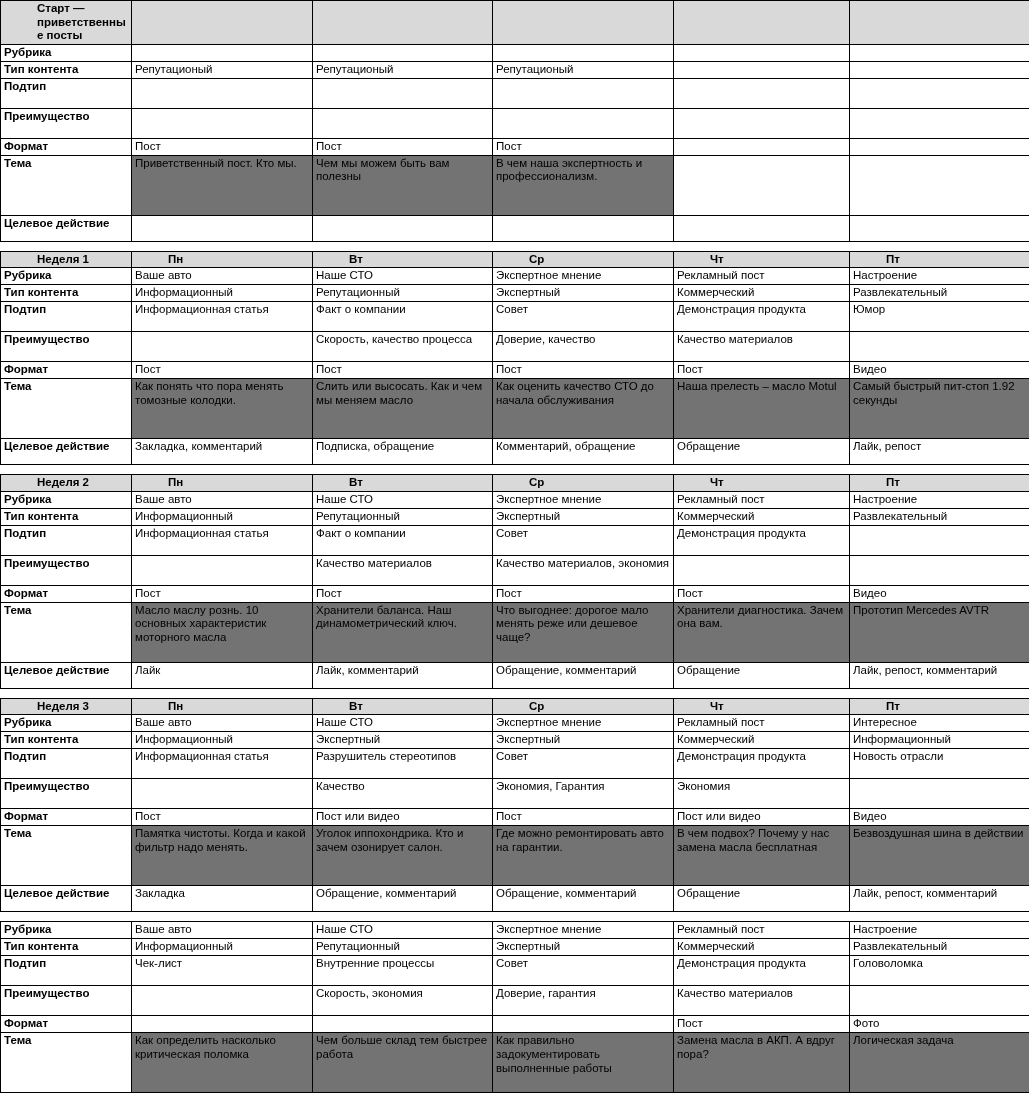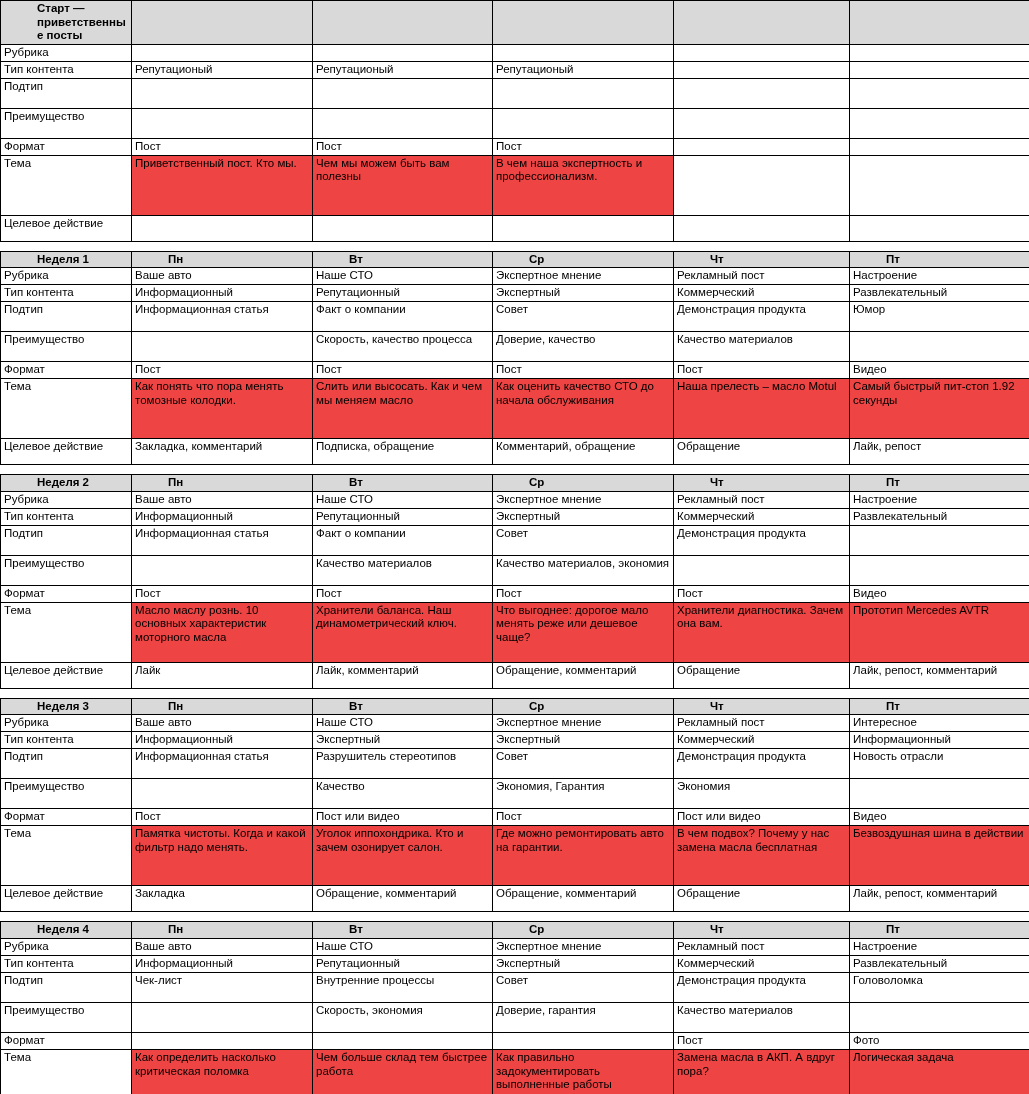--- a/index.html
+++ b/index.html
@@ -28,22 +28,22 @@
     word-wrap: break-word;
   }
   col.c0 { width: 131px; }
   col.c1 { width: 181px; }
   col.c2 { width: 180px; }
   col.c3 { width: 181px; }
   col.c4 { width: 176px; }
   col.c5 { width: 180px; }
 
   tr.head td { font-weight: bold; background: #d9d9d9; padding-left: 36px; }
-  td.label { font-weight: normal; }
-  td.cyan { background: #ef4444; }
+  td.label { font-weight: bold; }
+  td.cyan { background: #737373; }
   td.plain { background: #ffffff; }
   tr.spacer td {
     border: none;
     background: #ffffff;
     height: 9px;
     padding: 0;
   }
 </style>
 </head>
 <body>
@@ -320,28 +320,20 @@
           <td class="label plain">Целевое действие</td>
           <td class="plain">Закладка</td>
           <td class="plain">Обращение, комментарий</td>
           <td class="plain">Обращение, комментарий</td>
           <td class="plain">Обращение</td>
           <td class="plain">Лайк, репост, комментарий</td>
         </tr>
         <tr class="spacer">
           <td colspan="6"></td>
         </tr>
-        <tr class="head">
-          <td>Неделя 4</td>
-          <td>Пн</td>
-          <td>Вт</td>
-          <td>Ср</td>
-          <td>Чт</td>
-          <td>Пт</td>
-        </tr>
         <tr style="height: 17px;">
           <td class="label plain">Рубрика</td>
           <td class="plain">Ваше авто</td>
           <td class="plain">Наше СТО</td>
           <td class="plain">Экспертное мнение</td>
           <td class="plain">Рекламный пост</td>
           <td class="plain">Настроение</td>
         </tr>
         <tr style="height: 17px;">
           <td class="label plain">Тип контента</td>

